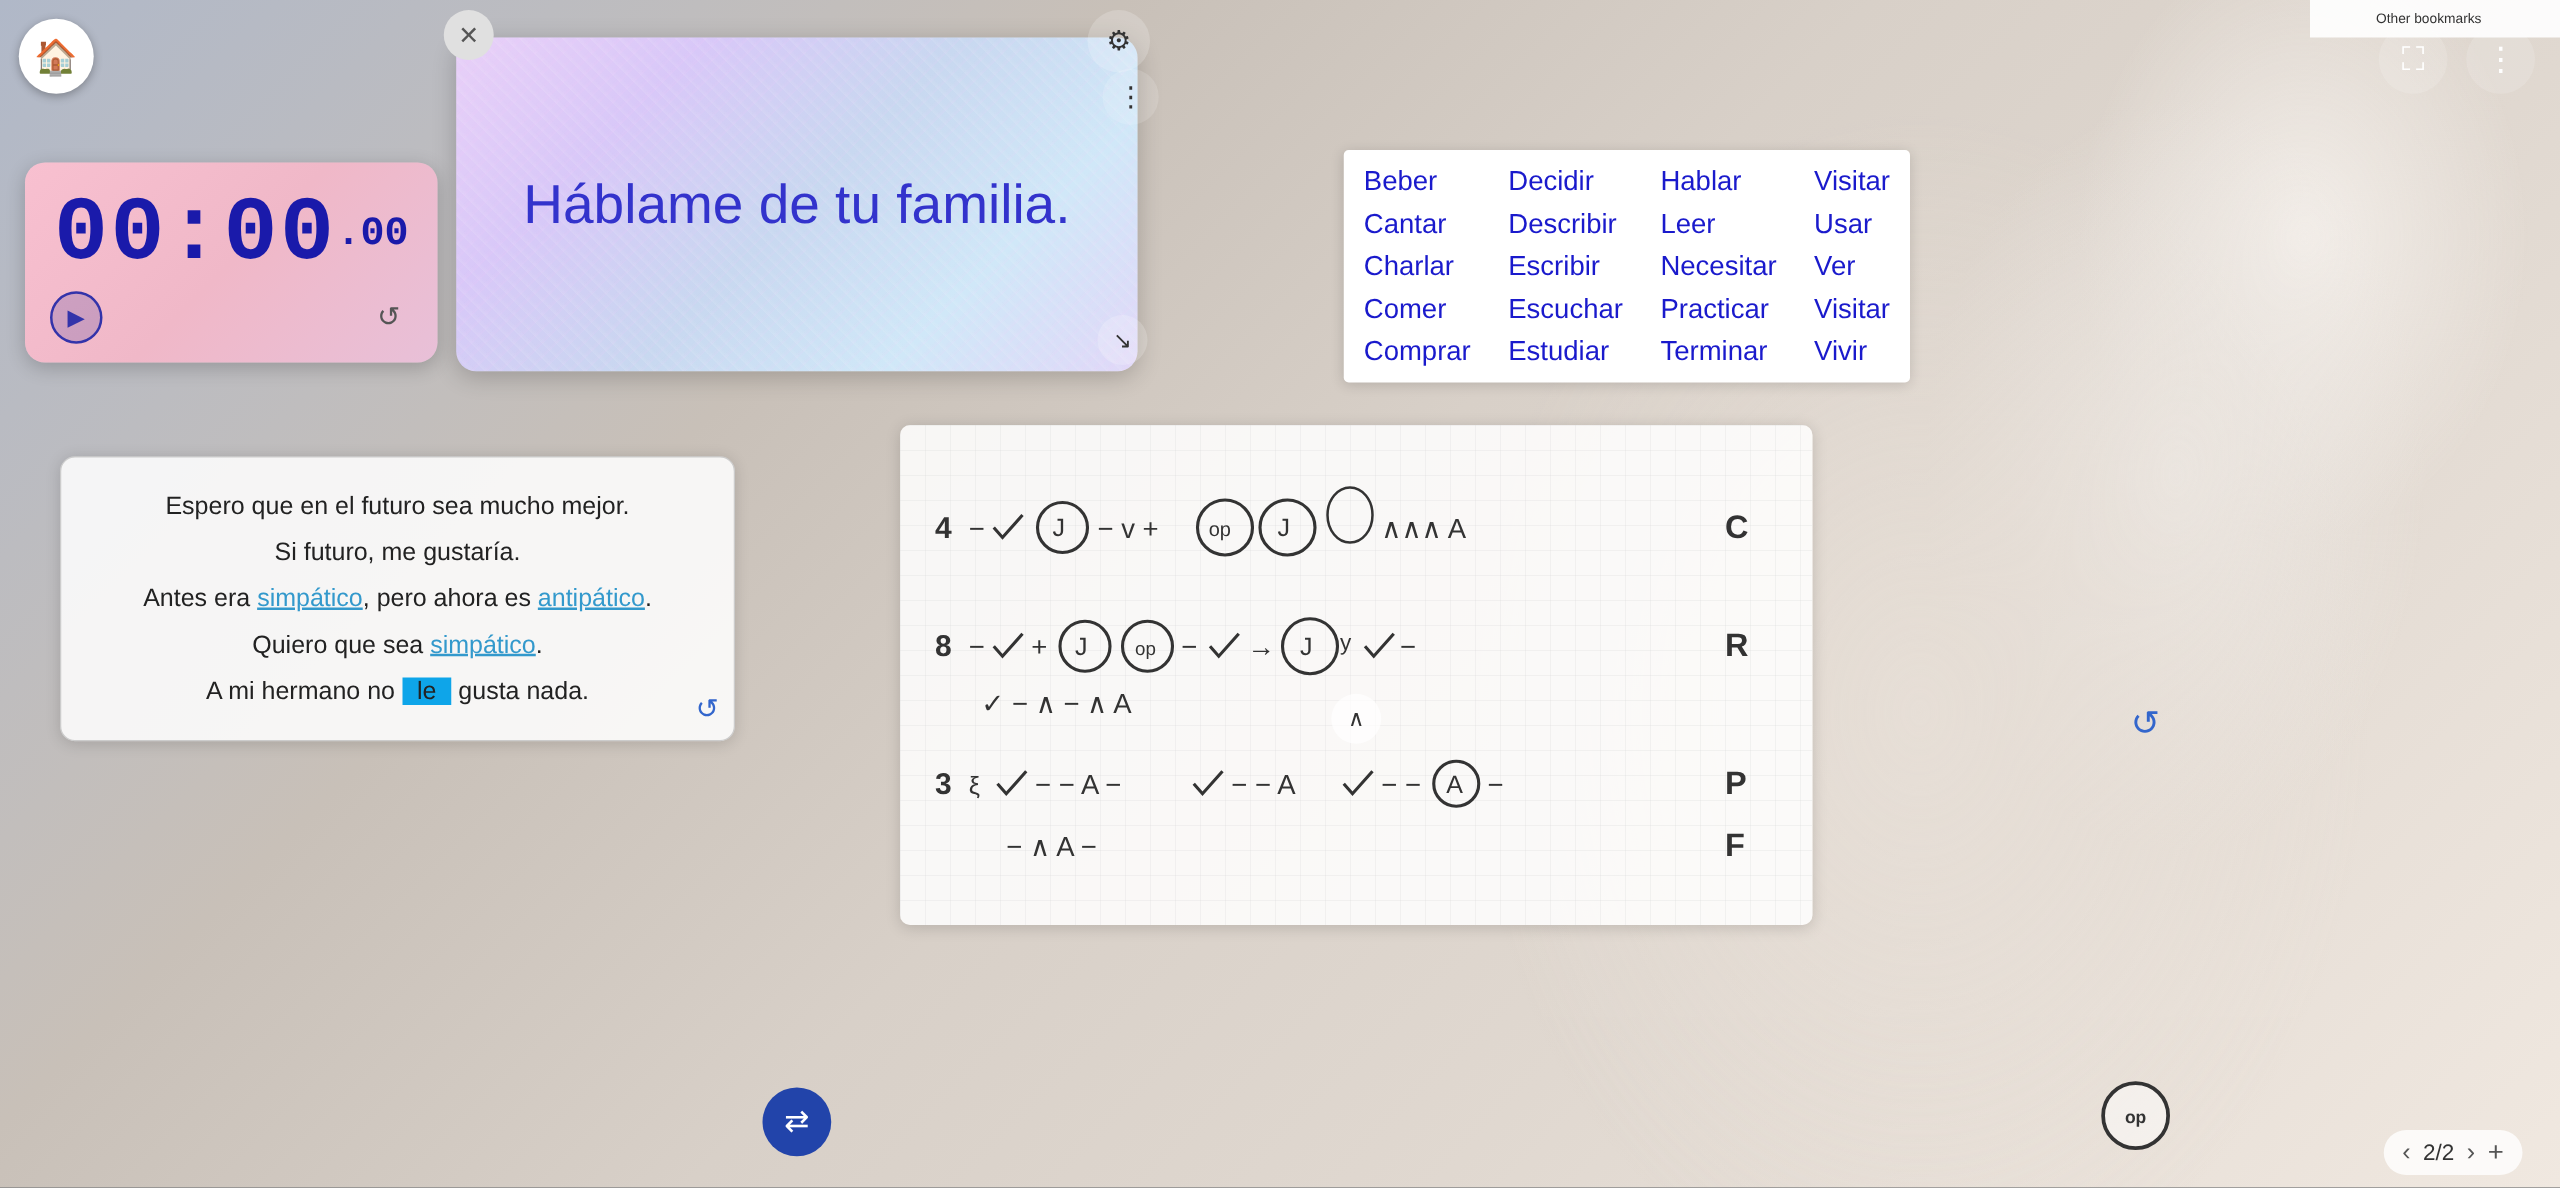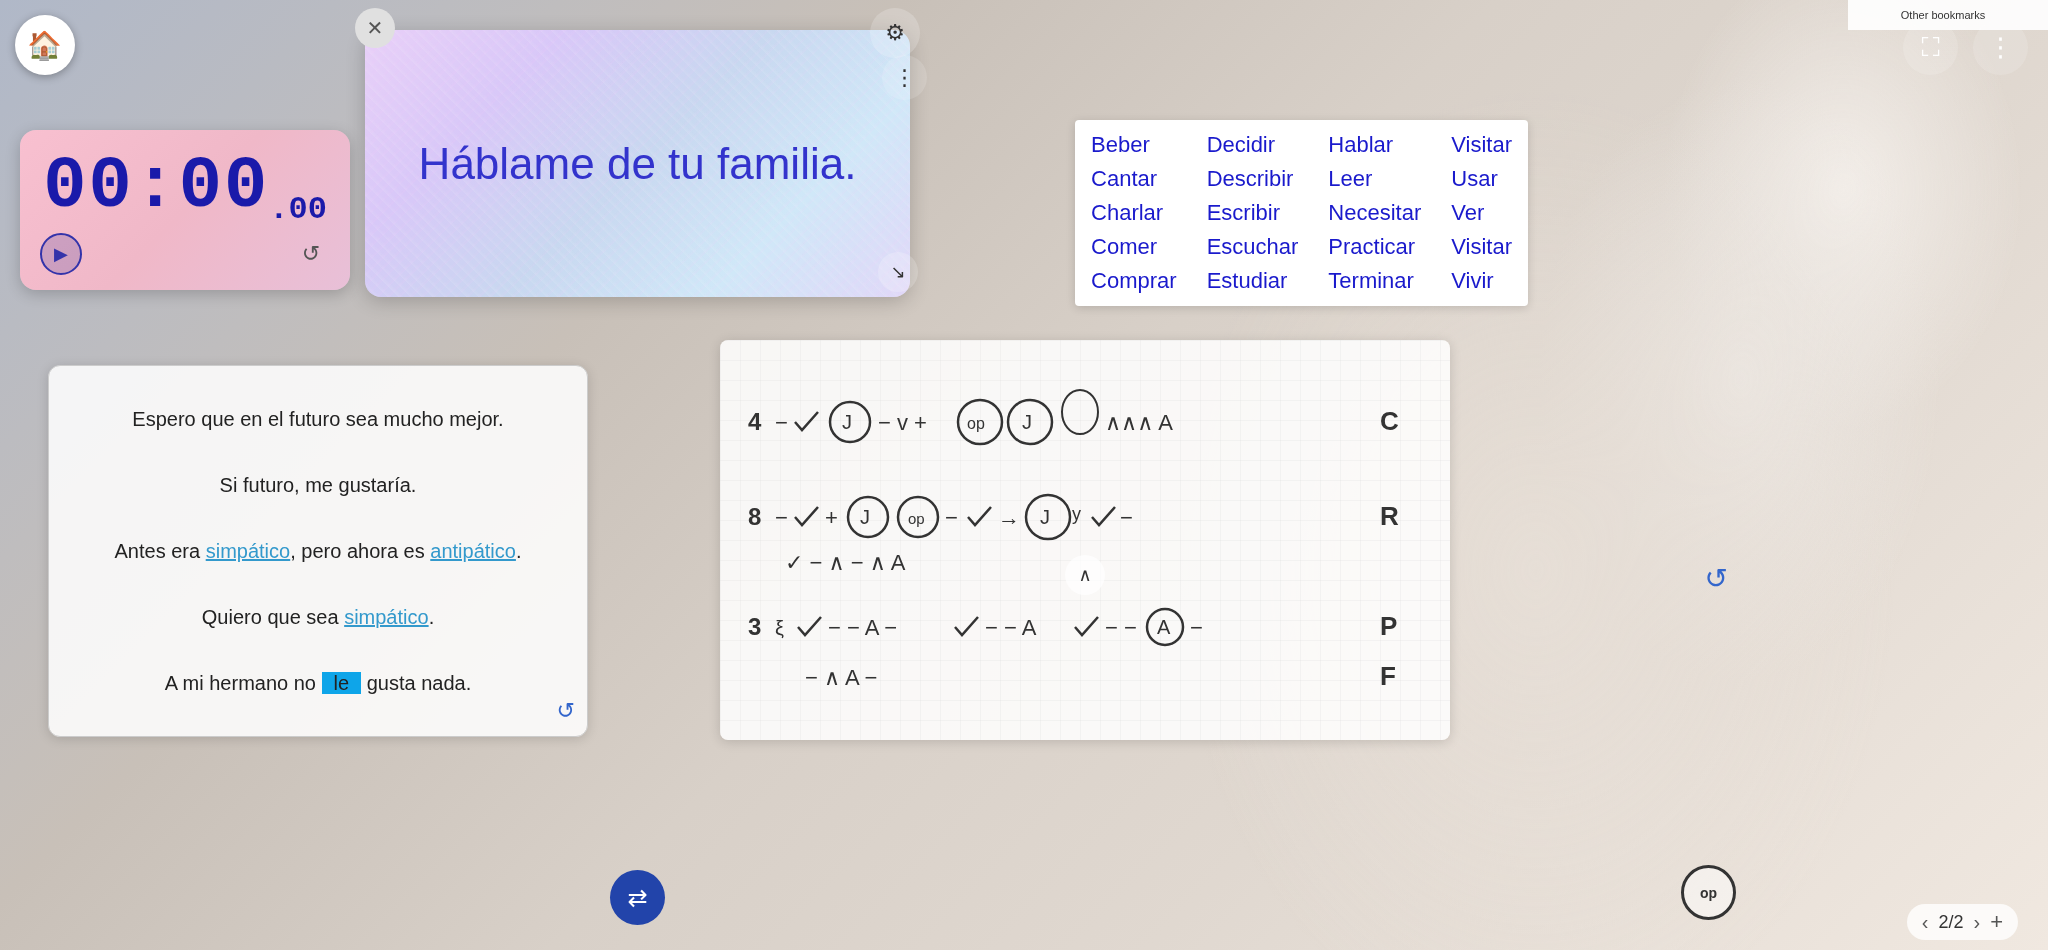--- a/index.html
+++ b/index.html
@@ -233,21 +233,21 @@
       flex-direction: column;
       align-items: center;
       justify-content: center;
       z-index: 50;
       box-shadow: 0 4px 15px rgba(0,0,0,0.2);
       overflow: hidden;
     }
 
     .timer-display {
       display: flex;
-      align-items: flex-end;
+      align-items: center;
       gap: 0;
     }
 
     .timer-main {
       font-size: 72px;
       font-weight: bold;
       color: #1a1aaa;
       font-family: 'Courier New', monospace;
       letter-spacing: 2px;
     }
@@ -317,21 +317,21 @@
       white-space: nowrap;
       cursor: pointer;
     }
 
     
     .text-card {
       position: absolute;
       top: 365px;
       left: 48px;
       width: 540px;
-      height: 372px;
+      height: 228px;
       background: rgba(255,255,255,0.85);
       border-radius: 12px;
       border: 1.5px solid #ccc;
       padding: 20px 24px;
       z-index: 50;
       display: flex;
       flex-direction: column;
       justify-content: space-around;
       box-shadow: 0 2px 12px rgba(0,0,0,0.15);
       overflow: hidden;

